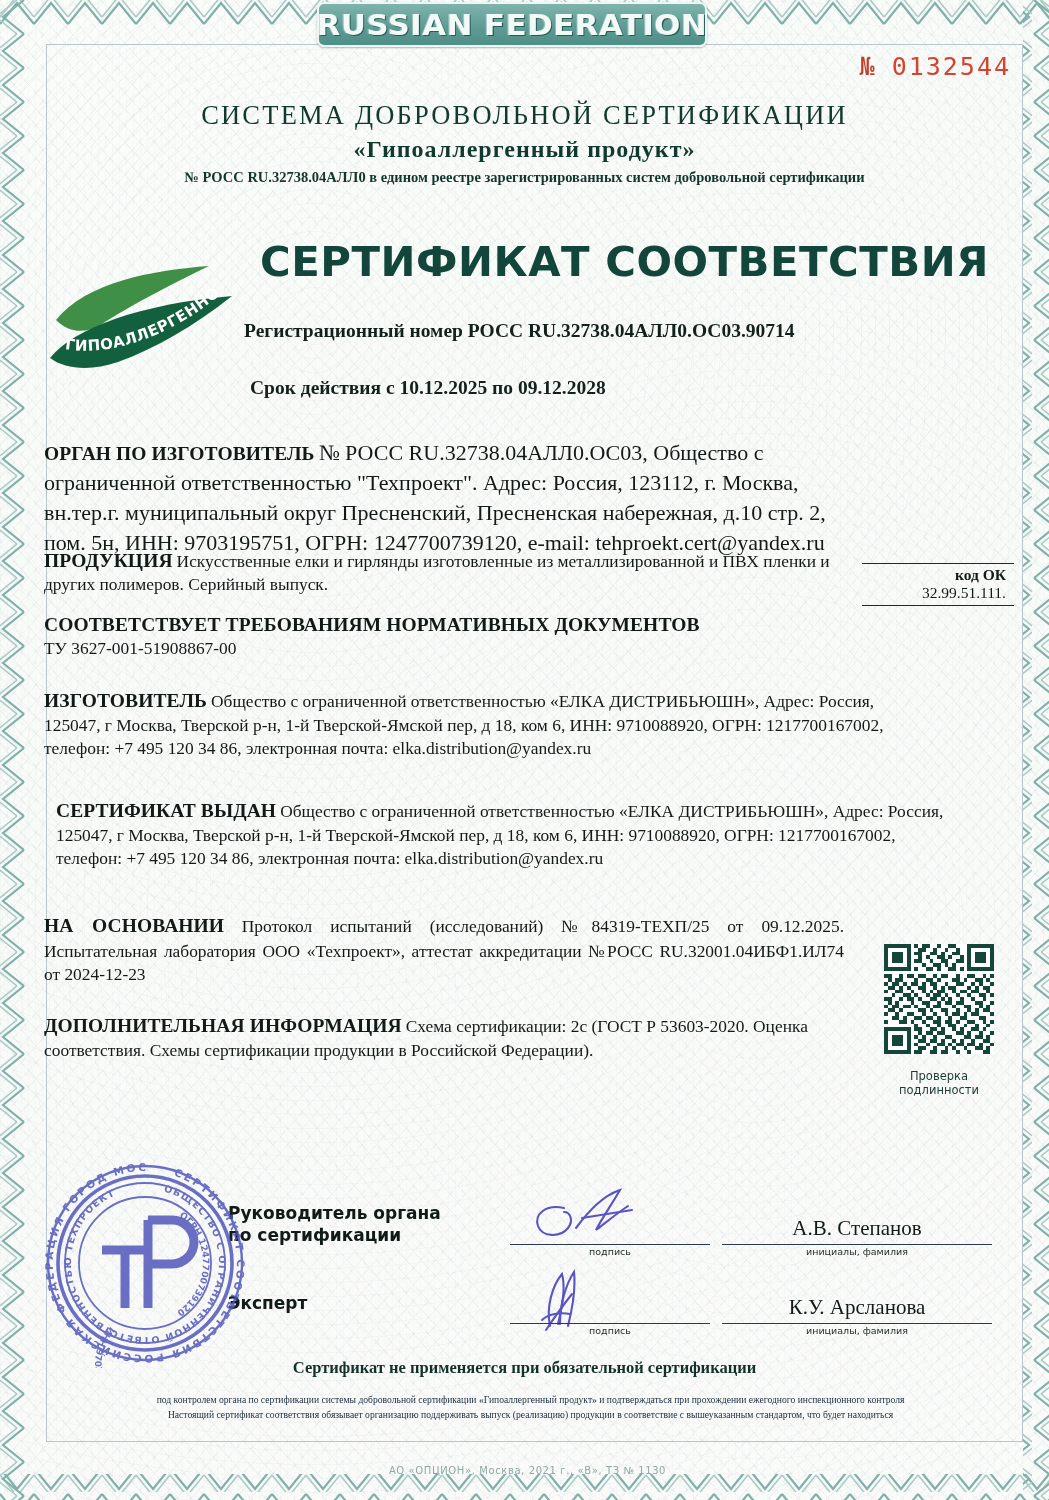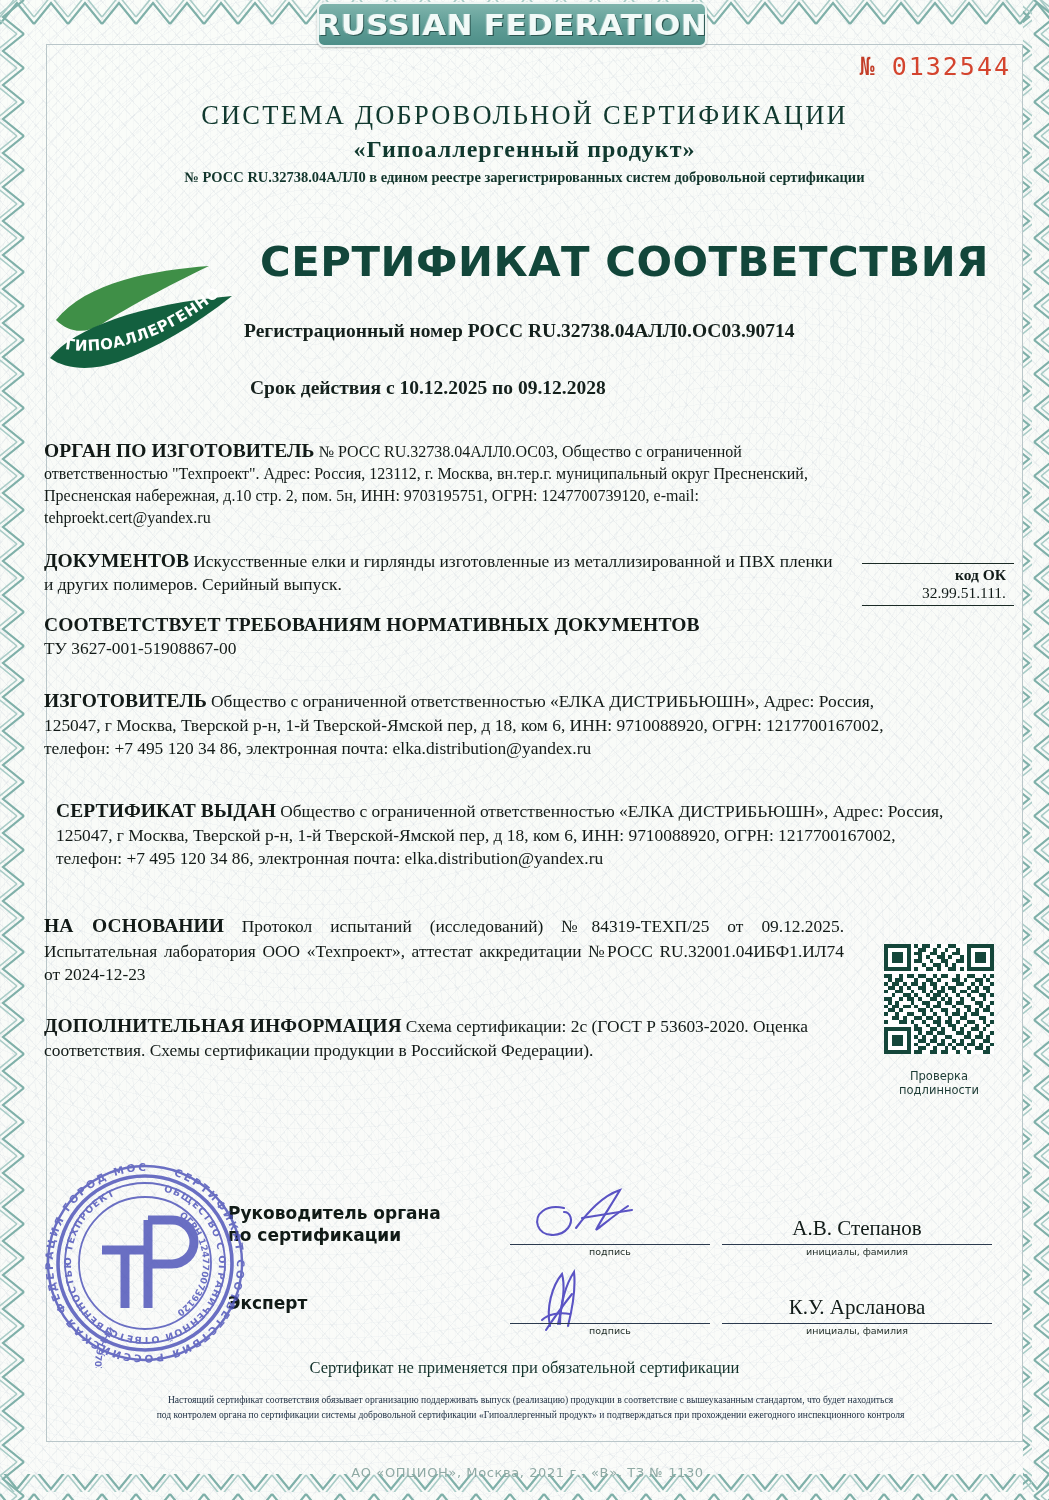--- a/index.html
+++ b/index.html
@@ -176,21 +176,21 @@
     z-index: 5;
     color: #121a17;
     line-height: 1.30;
   }
   .block .bd {
     font-size: 17.4px;
   }
   .b-body { font-size: 17.4px; }
 
   #blk-organ { left: 44px; top: 438px; width: 790px; }
-  #blk-organ .bd { font-size: 16px; line-height: 1.36; }
+  #blk-organ .bd { font-size: 22px; line-height: 1.36; }
 
   #blk-product { left: 44px; top: 548px; width: 800px; }
   #blk-sootv   { left: 44px; top: 612px; width: 800px; }
   #blk-izg     { left: 44px; top: 688px; width: 880px; line-height: 1.33; }
   #blk-vydan   { left: 44px; top: 798px; width: 890px; line-height: 1.33; margin-left: 12px; }
   #blk-osn     { left: 44px; top: 913px; width: 800px; text-align: justify; line-height: 1.36; }
   #blk-dop     { left: 44px; top: 1013px; width: 780px; line-height: 1.34; }
 
   .hd-strong { font-weight: bold; font-size: 19.5px; letter-spacing: 0.1px; }
 
@@ -265,39 +265,39 @@
     white-space: nowrap;
   }
   .ink { position: absolute; pointer-events: none; }
 
   
   .foot-note {
     position: absolute;
     left: 0; right: 0; top: 1358px;
     text-align: center;
     font-size: 16.5px;
-    font-weight: normal;
+    font-weight: bold;
     color: #12312a;
     z-index: 5;
   }
   .foot-small {
     position: absolute;
     left: 52px; right: 40px; top: 1393px;
     text-align: center;
     font-size: 9.6px;
     line-height: 1.55;
     color: #1a2b3f;
     z-index: 5;
   }
   .microprint {
     position: absolute;
     left: 0; right: 0; top: 1465px;
     text-align: center;
     font-family: "DejaVu Sans", sans-serif;
-    font-size: 13px;
+    font-size: 10px;
     letter-spacing: 0.6px;
     color: #8fa9a4;
     z-index: 5;
     padding-left: 6px;
   }
 </style>
 </head>
 <body>
 
 <div class="sheet">
@@ -351,21 +351,21 @@
   <div class="main-title">СЕРТИФИКАТ СООТВЕТСТВИЯ</div>
   <div class="reg-no">Регистрационный номер РОСС RU.32738.04АЛЛ0.ОС03.90714</div>
   <div class="valid">Срок действия с 10.12.2025 по 09.12.2028</div>
 
   <div class="block" id="blk-organ">
     <span class="hd-strong">ОРГАН ПО ИЗГОТОВИТЕЛЬ</span>
     <span class="bd">№ РОСС RU.32738.04АЛЛ0.ОС03, Общество с ограниченной ответственностью "Техпроект". Адрес: Россия, 123112, г. Москва, вн.тер.г. муниципальный округ Пресненский, Пресненская набережная, д.10 стр. 2, пом. 5н, ИНН: 9703195751, ОГРН: 1247700739120, e-mail: tehproekt.cert@yandex.ru</span>
   </div>
 
   <div class="block" id="blk-product">
-    <span class="hd-strong">ДОКУМЕНТОВ</span>
+    <span class="hd-strong">ПРОДУКЦИЯ</span>
     <span class="b-body">Искусственные елки и гирлянды изготовленные из металлизированной и ПВХ пленки и других полимеров. Серийный выпуск.</span>
   </div>
 
   <div class="block" id="blk-sootv">
     <div class="hd-strong">СООТВЕТСТВУЕТ ТРЕБОВАНИЯМ НОРМАТИВНЫХ ДОКУМЕНТОВ</div>
     <div class="b-body">ТУ 3627-001-51908867-00</div>
   </div>
 
   <div class="code-box" id="code-ok">
     <div class="t">код  ОК</div>
@@ -703,18 +703,18 @@
       <div class="sig-cap" style="left:510px; width:200px; top:57px;">подпись</div>
       <div class="sig-name" style="left:722px; width:270px; top:27px;">К.У. Арсланова</div>
       <div class="sig-line" style="left:722px; width:270px; top:55px;"></div>
       <div class="sig-cap" style="left:722px; width:270px; top:57px;">инициалы, фамилия</div>
     </div>
 
   </div>
 
   <div class="foot-note">Сертификат не применяется при обязательной сертификации</div>
   <div class="foot-small">
+    <div>под контролем органа по сертификации системы добровольной сертификации «Гипоаллергенный продукт» и подтверждаться при прохождении ежегодного инспекционного контроля</div>
     <div>Настоящий сертификат соответствия обязывает организацию поддерживать выпуск (реализацию) продукции в соответствие с вышеуказанным стандартом, что будет находиться</div>
-    <div>под контролем органа по сертификации системы добровольной сертификации «Гипоаллергенный продукт» и подтверждаться при прохождении ежегодного инспекционного контроля</div>
   </div>
   <div class="microprint">АО «ОПЦИОН», Москва, 2021 г., «В», ТЗ № 1130</div>
 
 </div>
 
 </body></html>

